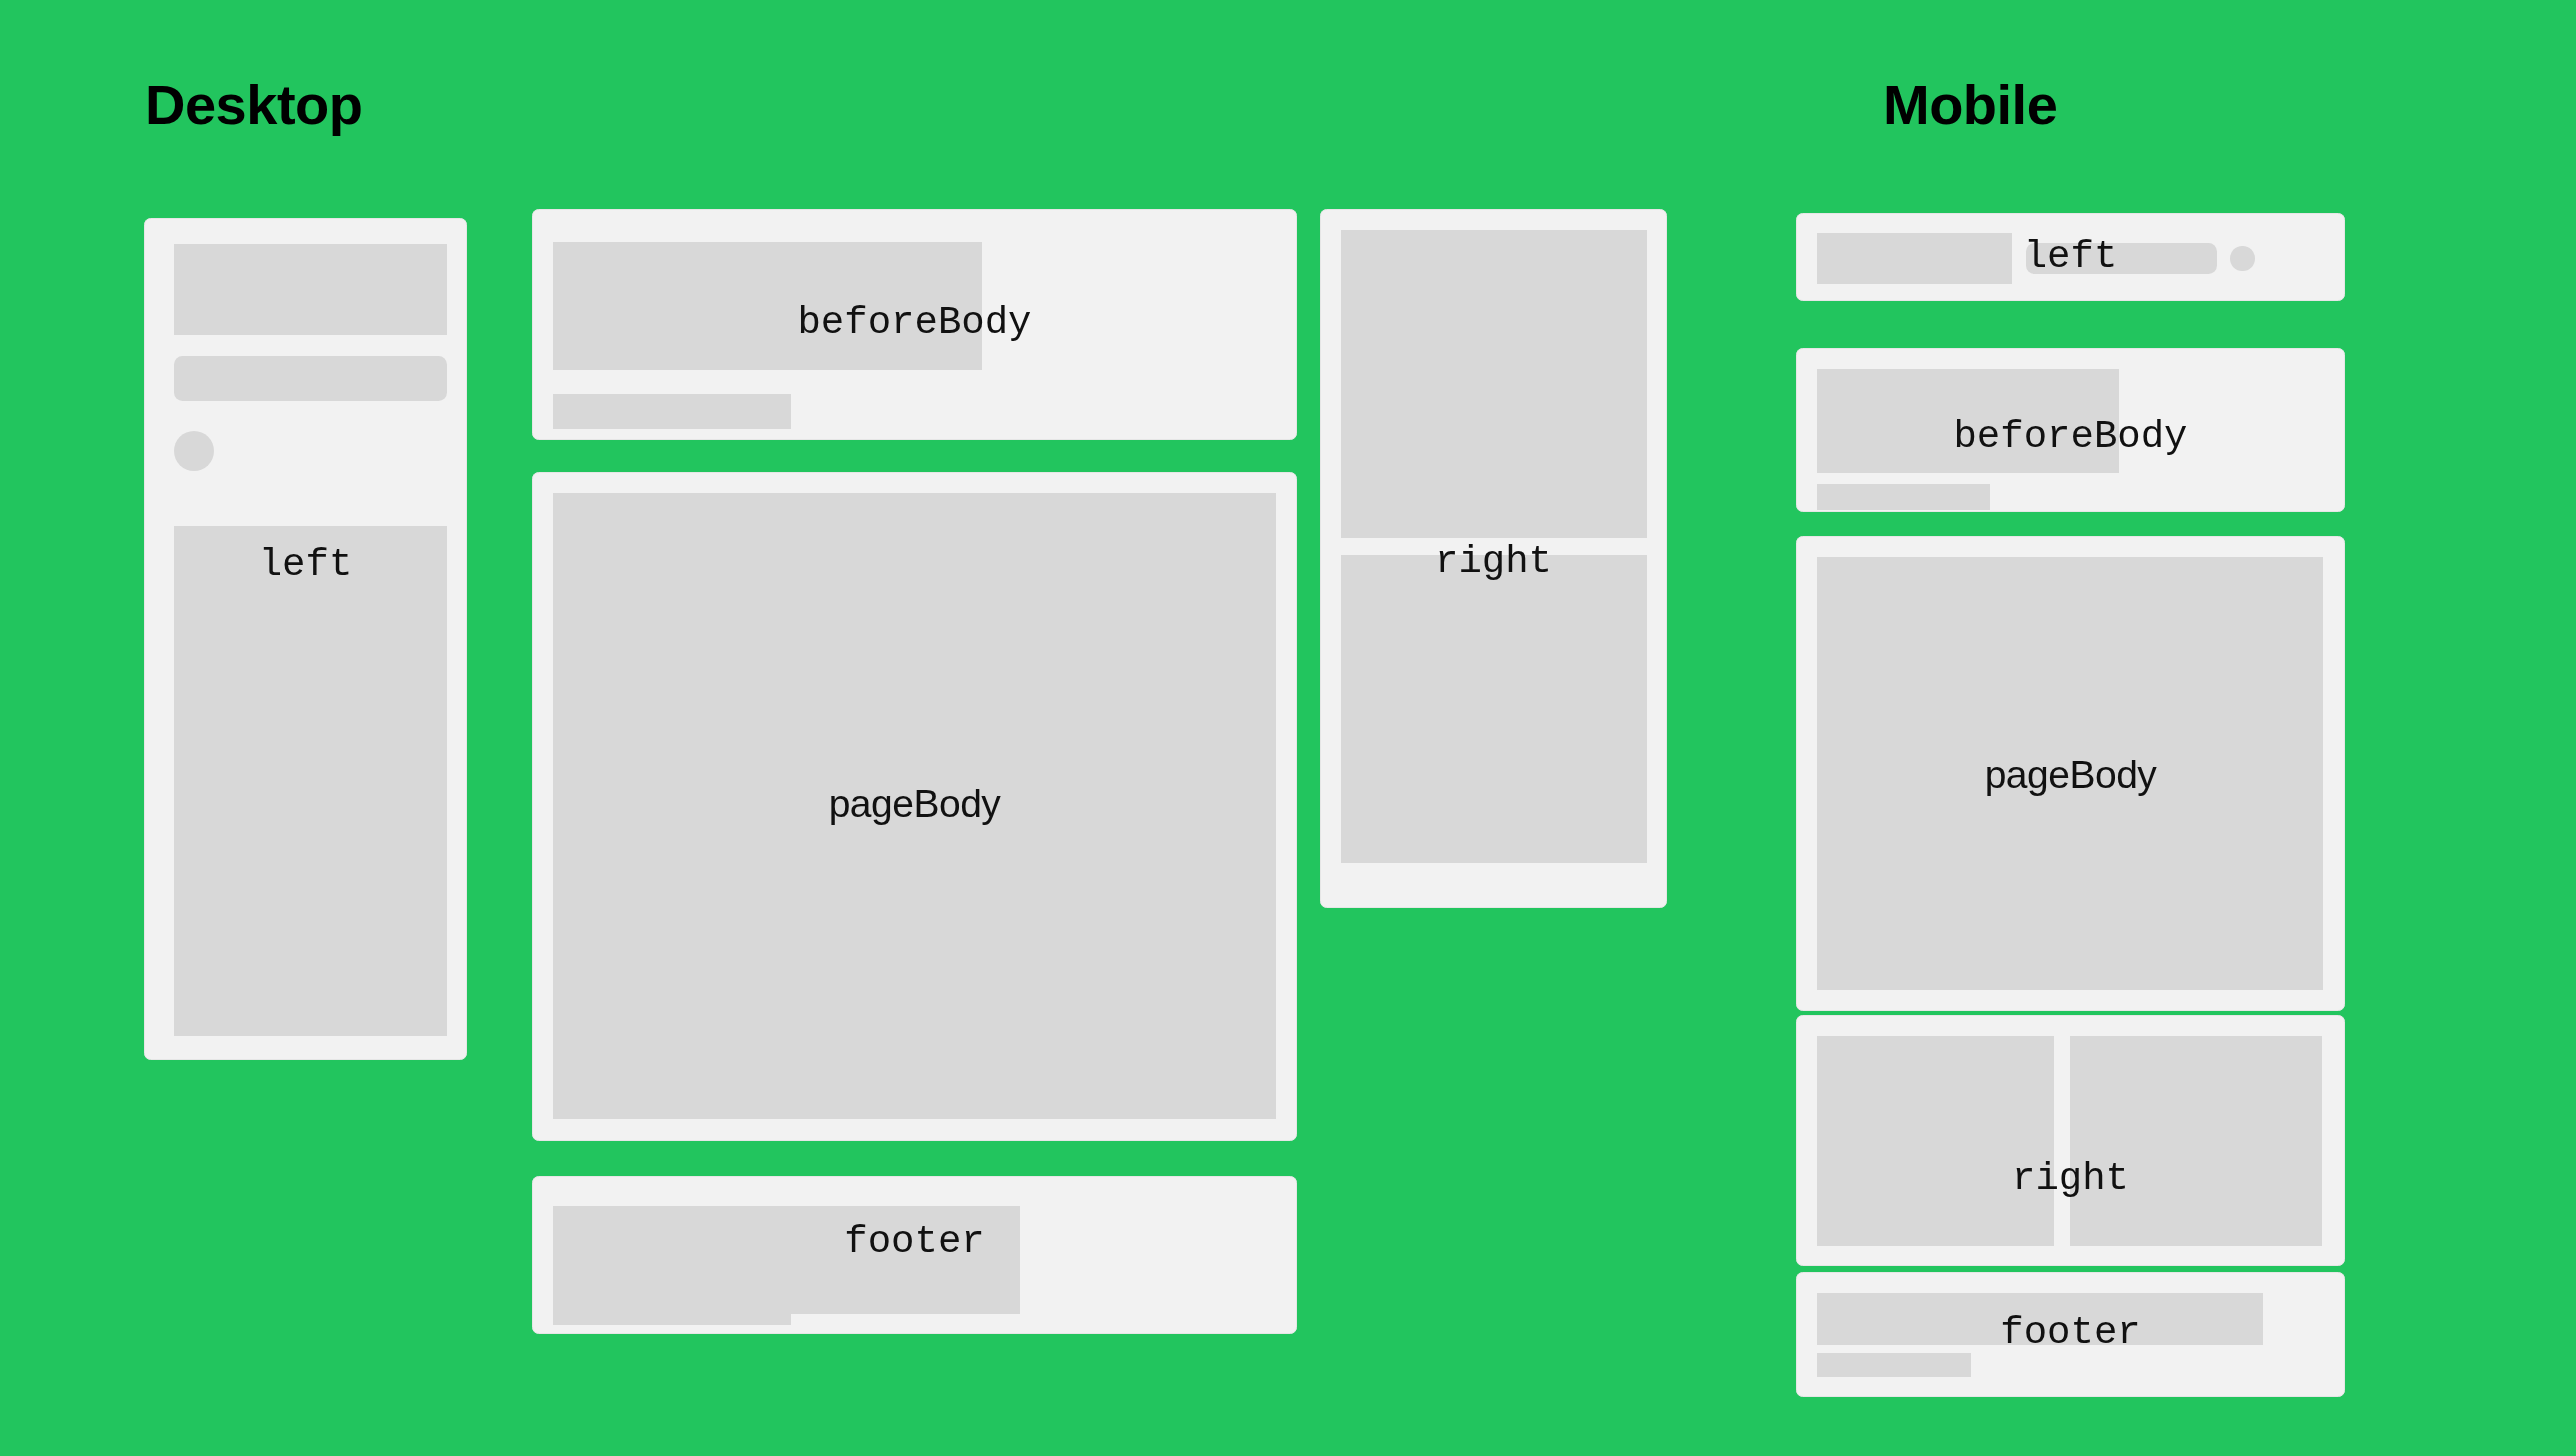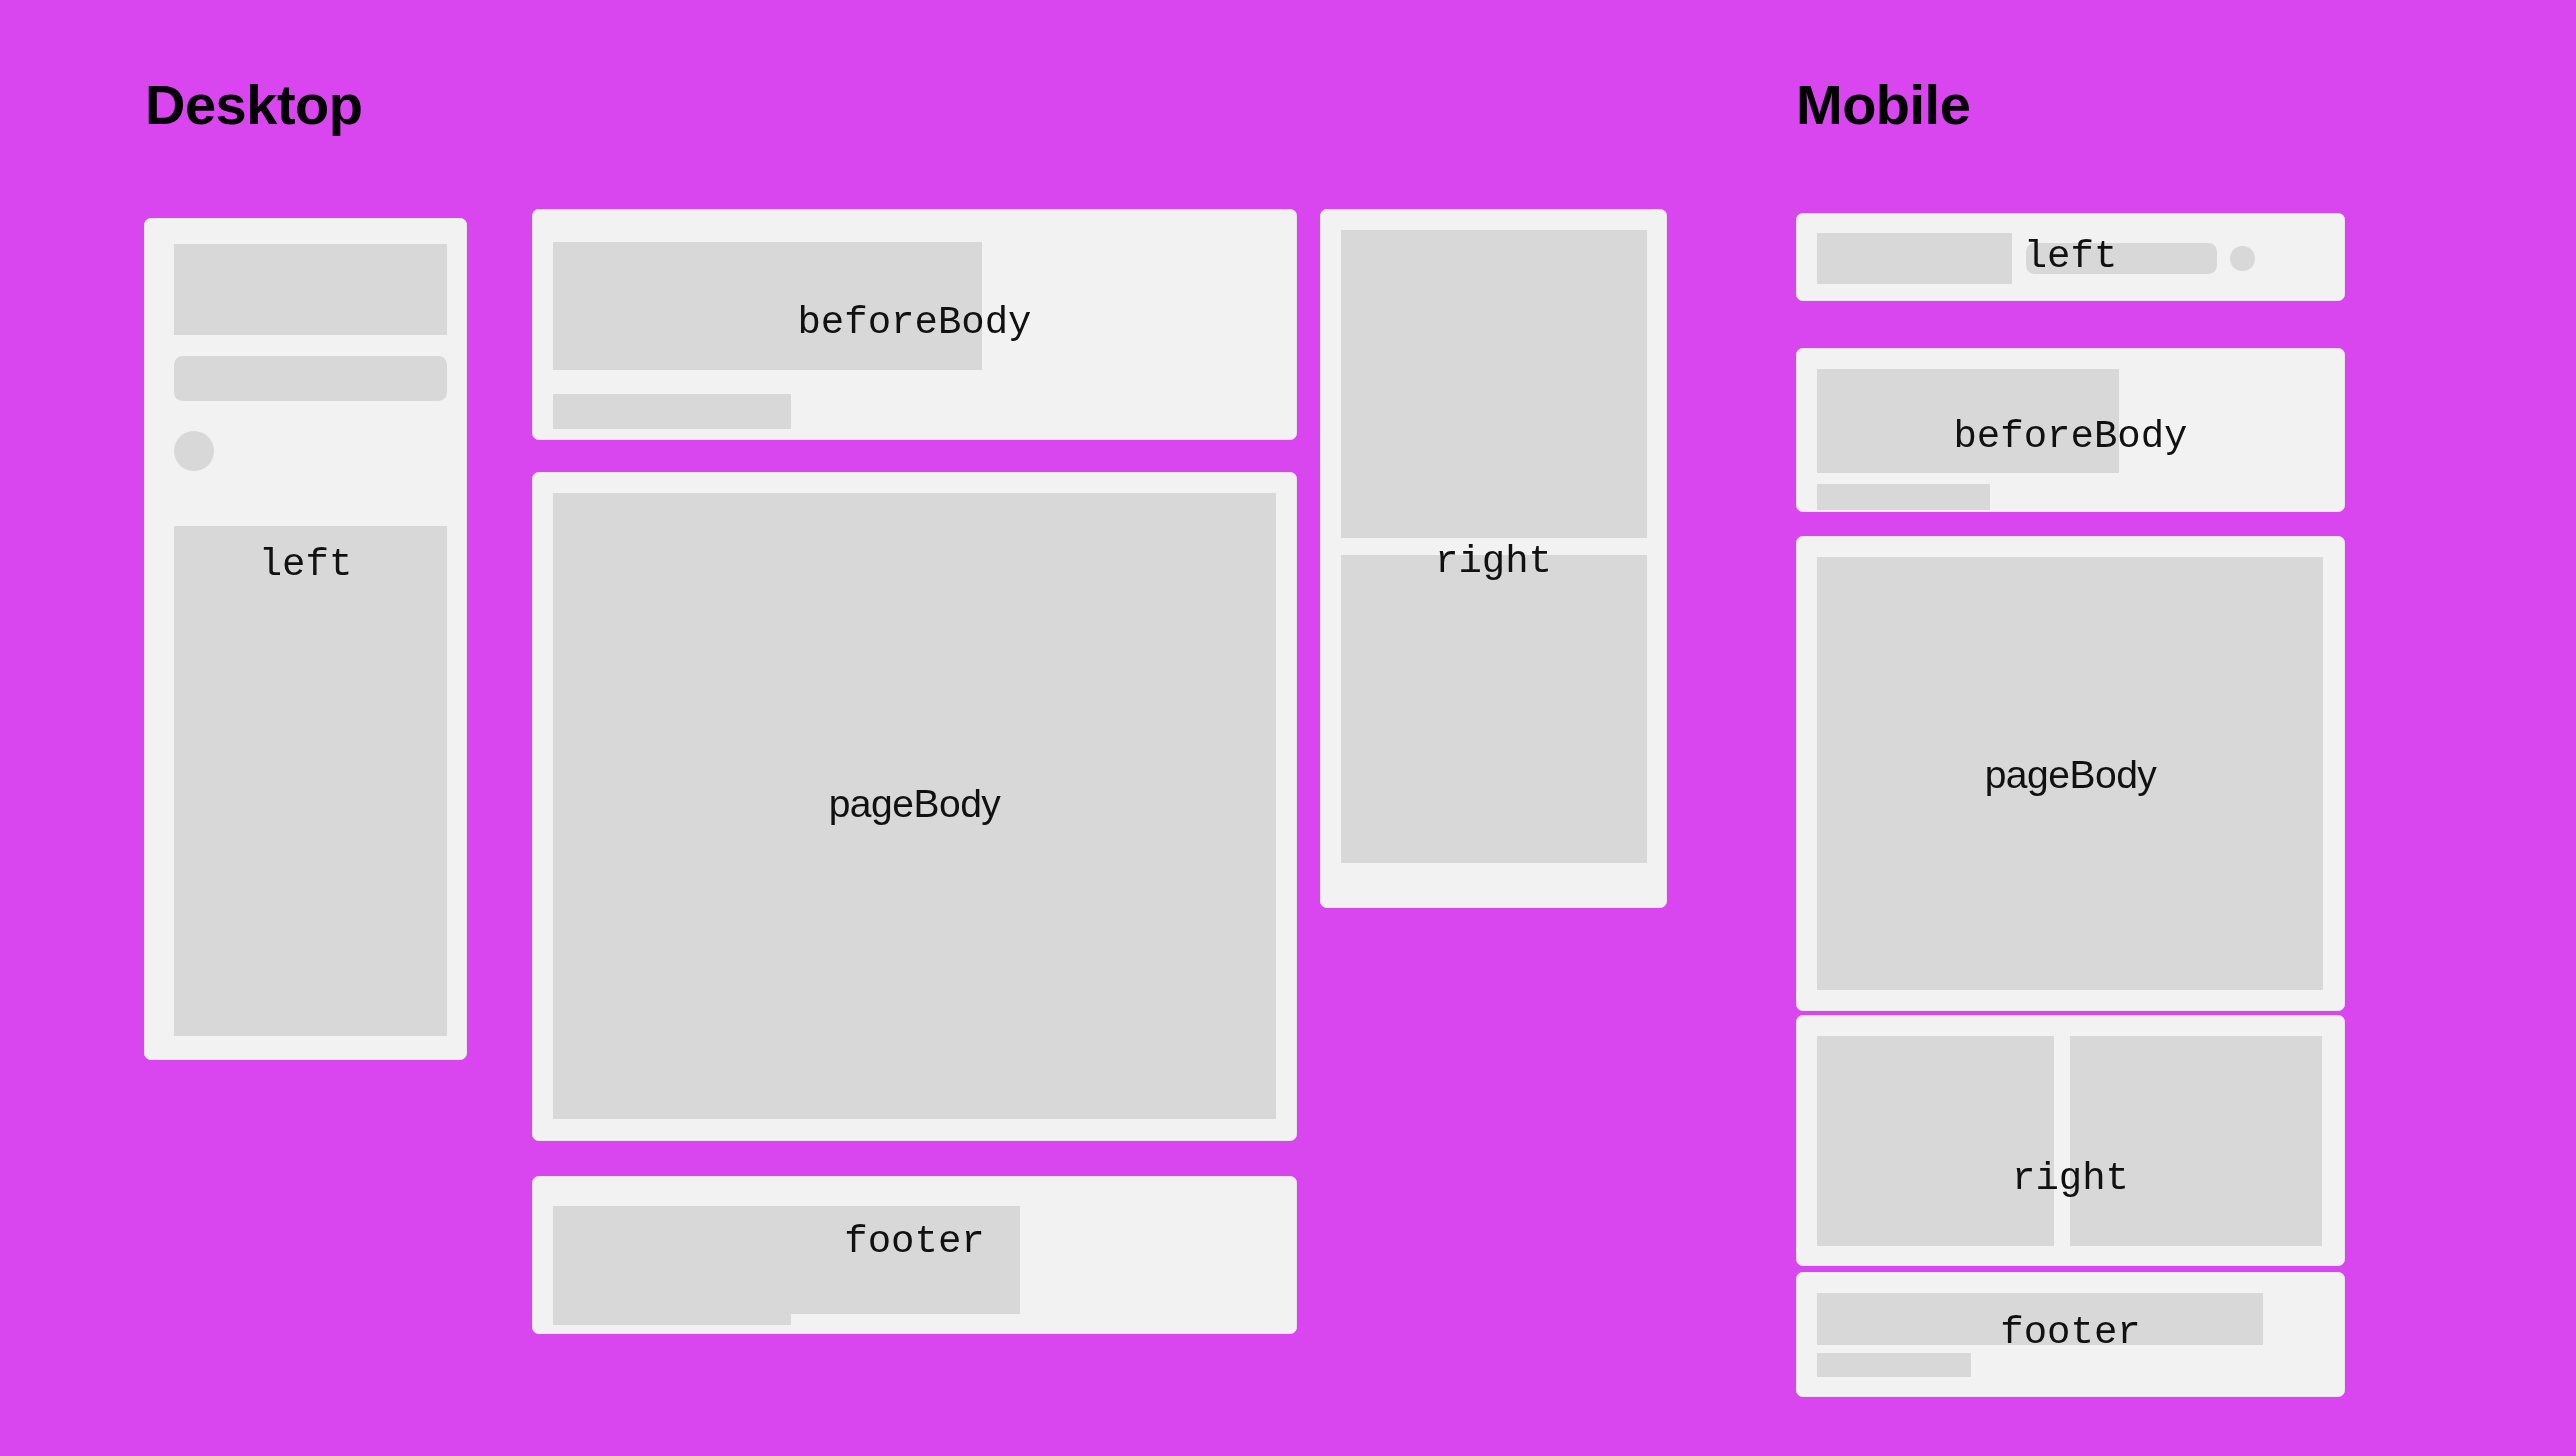--- a/index.html
+++ b/index.html
@@ -9,36 +9,36 @@
     height: 1456px;
     background: #f2f2f2;
     font-family: "Liberation Sans", sans-serif;
     overflow: hidden;
   }
 
   .canvas {
     position: relative;
     width: 2576px;
     height: 1456px;
-    background: #d946ef;
+    background: #22c55e;
   }
 
   
   .section-title {
     position: absolute;
     font-family: "Liberation Sans", sans-serif;
     font-weight: bold;
     font-size: 56px;
     line-height: 1;
     color: #000000;
     letter-spacing: -0.5px;
     white-space: nowrap;
   }
   #title-desktop { left: 145px; top: 77px; }
-  #title-mobile  { left: 1796px; top: 77px; }
+  #title-mobile  { left: 1883px; top: 77px; }
 
   
   .card {
     position: absolute;
     background: #f2f2f2;
     border: 1.9px solid #e6e6e6;
     border-radius: 6.6px;
   }
 
   

